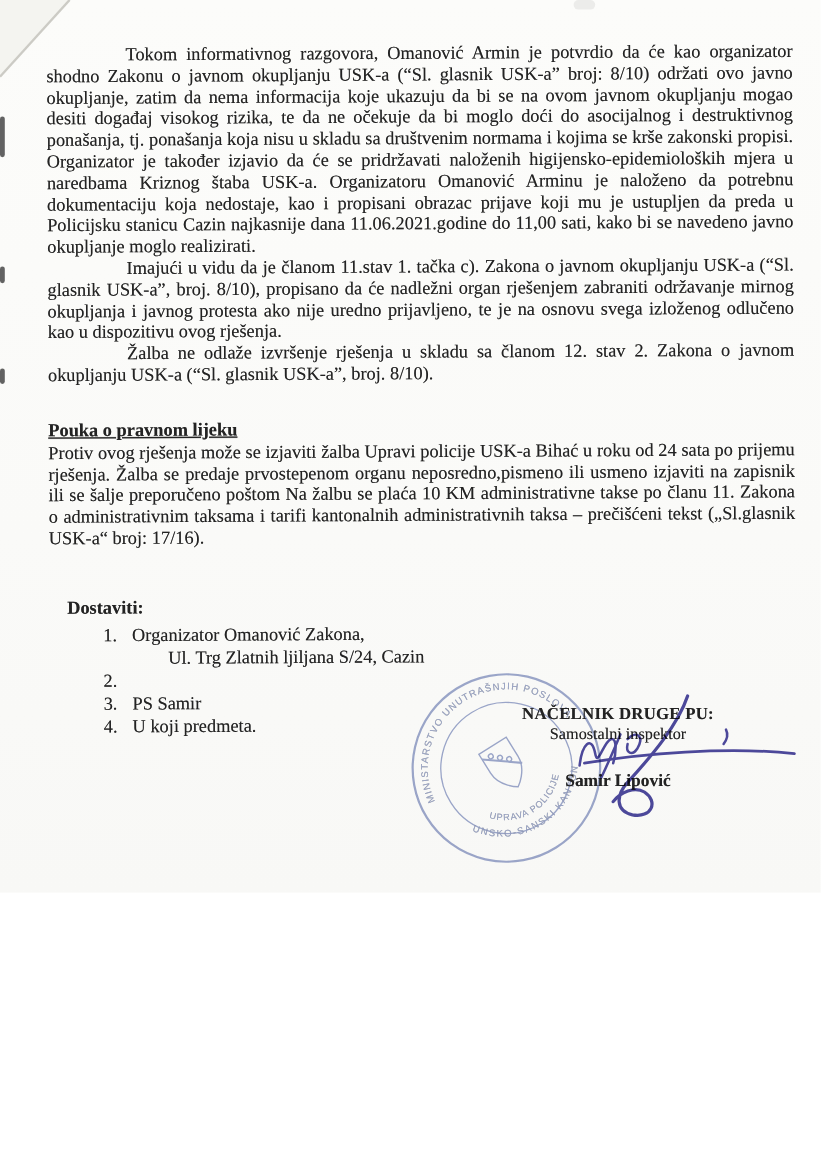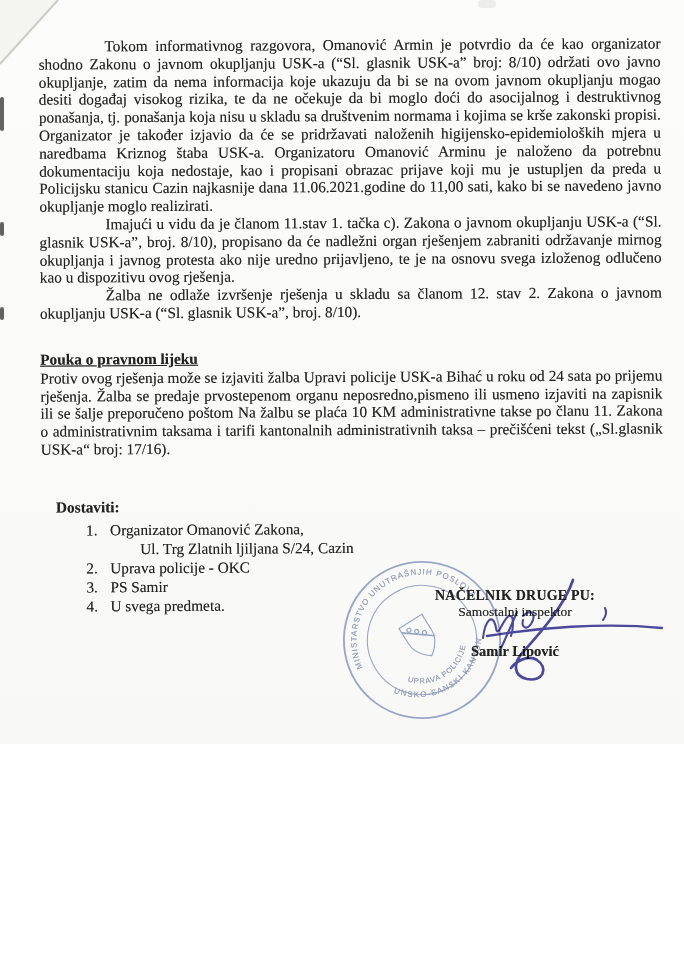--- a/index.html
+++ b/index.html
@@ -68,29 +68,28 @@
     <div class="dostaviti">
       <p class="dost-heading">Dostaviti:</p>
       <div class="dost-list">
         <div class="dost-item">
           <span class="num">1.</span>
           <span>Organizator  Omanović Zakona,</span>
         </div>
         <div class="dost-sub">Ul. Trg Zlatnih ljiljana S/24, Cazin</div>
         <div class="dost-item">
           <span class="num">2.</span>
-          <span>Uprava policije - OKC</span>
         </div>
         <div class="dost-item">
           <span class="num">3.</span>
           <span>PS Samir</span>
         </div>
         <div class="dost-item">
           <span class="num">4.</span>
-          <span>U svega predmeta.</span>
+          <span>U koji predmeta.</span>
         </div>
       </div>
     </div>
   </div>
 
   <svg class="stamp" viewBox="0 0 200 200">
     <g transform="rotate(-32 100 100)">
       <circle cx="100" cy="100" r="93" fill="none" stroke="#8694c3" stroke-width="2.2"></circle>
       <circle cx="100" cy="100" r="65" fill="none" stroke="#8694c3" stroke-width="1.3"></circle>
       <defs>

